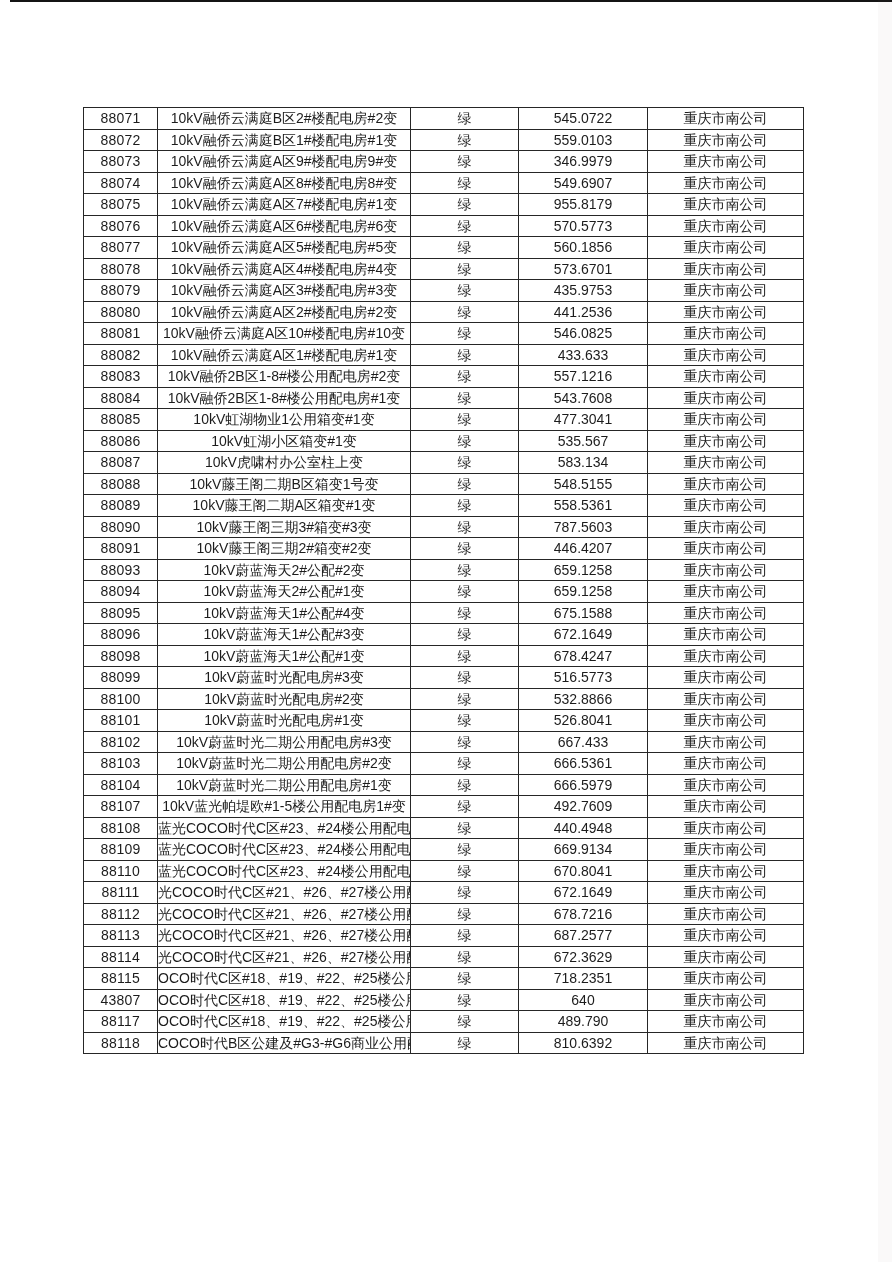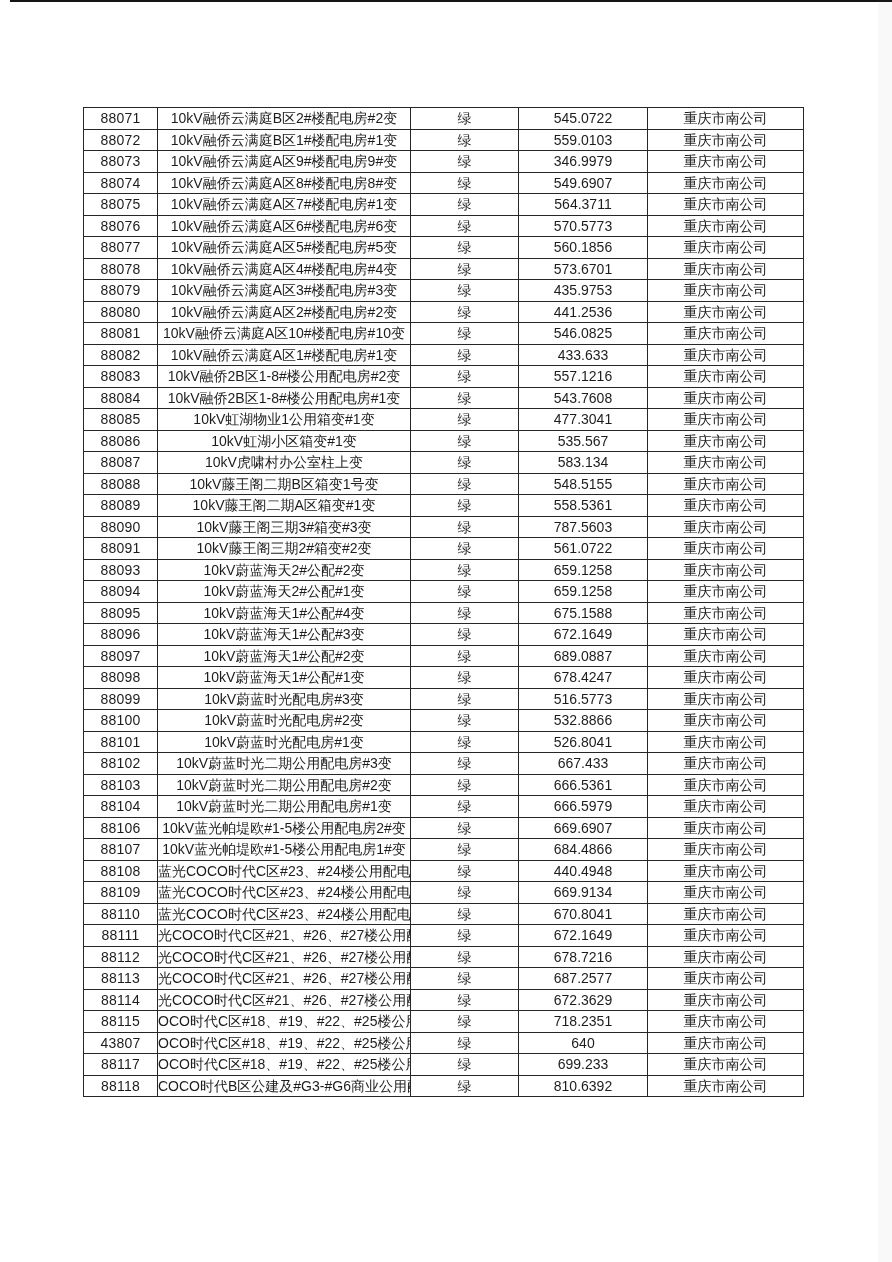--- a/index.html
+++ b/index.html
@@ -102,21 +102,21 @@
     <td class="col-name">10kV融侨云满庭A区8#楼配电房8#变</td>
     <td class="col-status">绿</td>
     <td class="col-value">549.6907</td>
     <td class="col-company">重庆市南公司</td>
   </tr>
 
   <tr>
     <td class="col-id">88075</td>
     <td class="col-name">10kV融侨云满庭A区7#楼配电房#1变</td>
     <td class="col-status">绿</td>
-    <td class="col-value">564.3711</td>
+    <td class="col-value">955.8179</td>
     <td class="col-company">重庆市南公司</td>
   </tr>
 
   <tr>
     <td class="col-id">88076</td>
     <td class="col-name">10kV融侨云满庭A区6#楼配电房#6变</td>
     <td class="col-status">绿</td>
     <td class="col-value">570.5773</td>
     <td class="col-company">重庆市南公司</td>
   </tr>
@@ -230,21 +230,21 @@
     <td class="col-name">10kV藤王阁三期3#箱变#3变</td>
     <td class="col-status">绿</td>
     <td class="col-value">787.5603</td>
     <td class="col-company">重庆市南公司</td>
   </tr>
 
   <tr>
     <td class="col-id">88091</td>
     <td class="col-name">10kV藤王阁三期2#箱变#2变</td>
     <td class="col-status">绿</td>
-    <td class="col-value">561.0722</td>
+    <td class="col-value">446.4207</td>
     <td class="col-company">重庆市南公司</td>
   </tr>
 
 
   <tr>
     <td class="col-id">88093</td>
     <td class="col-name">10kV蔚蓝海天2#公配#2变</td>
     <td class="col-status">绿</td>
     <td class="col-value">659.1258</td>
     <td class="col-company">重庆市南公司</td>
@@ -267,27 +267,20 @@
   </tr>
 
   <tr>
     <td class="col-id">88096</td>
     <td class="col-name">10kV蔚蓝海天1#公配#3变</td>
     <td class="col-status">绿</td>
     <td class="col-value">672.1649</td>
     <td class="col-company">重庆市南公司</td>
   </tr>
 
-  <tr>
-    <td class="col-id">88097</td>
-    <td class="col-name">10kV蔚蓝海天1#公配#2变</td>
-    <td class="col-status">绿</td>
-    <td class="col-value">689.0887</td>
-    <td class="col-company">重庆市南公司</td>
-  </tr>
 
   <tr>
     <td class="col-id">88098</td>
     <td class="col-name">10kV蔚蓝海天1#公配#1变</td>
     <td class="col-status">绿</td>
     <td class="col-value">678.4247</td>
     <td class="col-company">重庆市南公司</td>
   </tr>
 
   <tr>
@@ -332,33 +325,26 @@
 
   <tr>
     <td class="col-id">88104</td>
     <td class="col-name">10kV蔚蓝时光二期公用配电房#1变</td>
     <td class="col-status">绿</td>
     <td class="col-value">666.5979</td>
     <td class="col-company">重庆市南公司</td>
   </tr>
 
 
-  <tr>
-    <td class="col-id">88106</td>
-    <td class="col-name">10kV蓝光帕堤欧#1-5楼公用配电房2#变</td>
-    <td class="col-status">绿</td>
-    <td class="col-value">669.6907</td>
-    <td class="col-company">重庆市南公司</td>
-  </tr>
 
   <tr>
     <td class="col-id">88107</td>
     <td class="col-name">10kV蓝光帕堤欧#1-5楼公用配电房1#变</td>
     <td class="col-status">绿</td>
-    <td class="col-value">684.4866</td>
+    <td class="col-value">492.7609</td>
     <td class="col-company">重庆市南公司</td>
   </tr>
 
   <tr>
     <td class="col-id">88108</td>
     <td class="col-name">蓝光COCO时代C区#23、#24楼公用配电房</td>
     <td class="col-status">绿</td>
     <td class="col-value">440.4948</td>
     <td class="col-company">重庆市南公司</td>
   </tr>
@@ -424,21 +410,21 @@
     <td class="col-name">OCO时代C区#18、#19、#22、#25楼公用</td>
     <td class="col-status">绿</td>
     <td class="col-value">640</td>
     <td class="col-company">重庆市南公司</td>
   </tr>
 
   <tr>
     <td class="col-id">88117</td>
     <td class="col-name">OCO时代C区#18、#19、#22、#25楼公用</td>
     <td class="col-status">绿</td>
-    <td class="col-value">699.233</td>
+    <td class="col-value">489.790</td>
     <td class="col-company">重庆市南公司</td>
   </tr>
 
   <tr>
     <td class="col-id">88118</td>
     <td class="col-name">COCO时代B区公建及#G3-#G6商业公用配</td>
     <td class="col-status">绿</td>
     <td class="col-value">810.6392</td>
     <td class="col-company">重庆市南公司</td>
   </tr>

